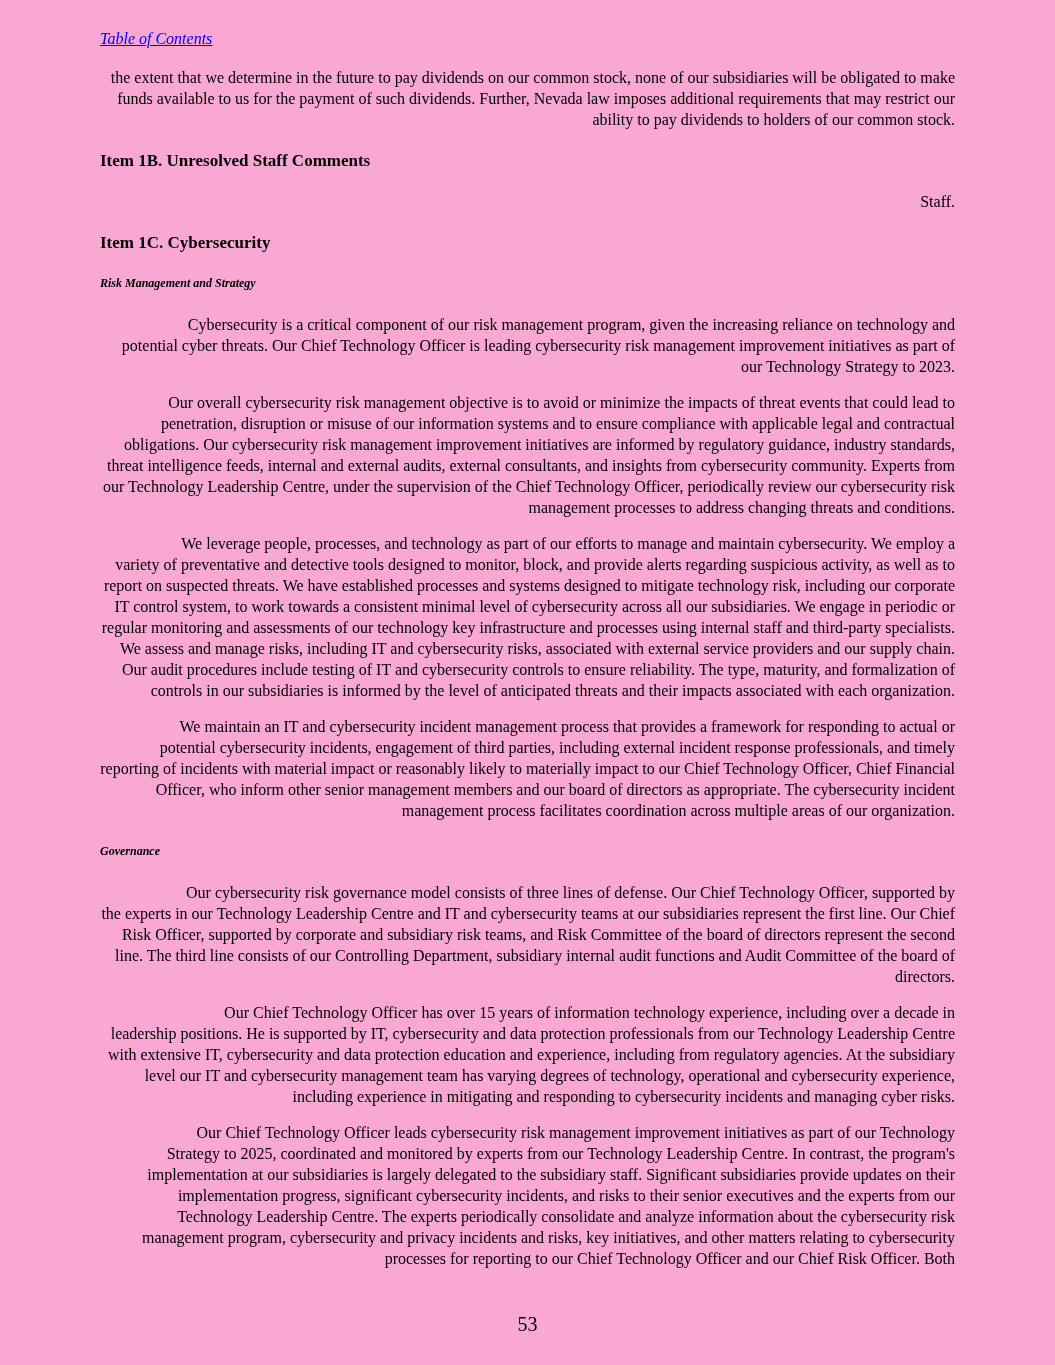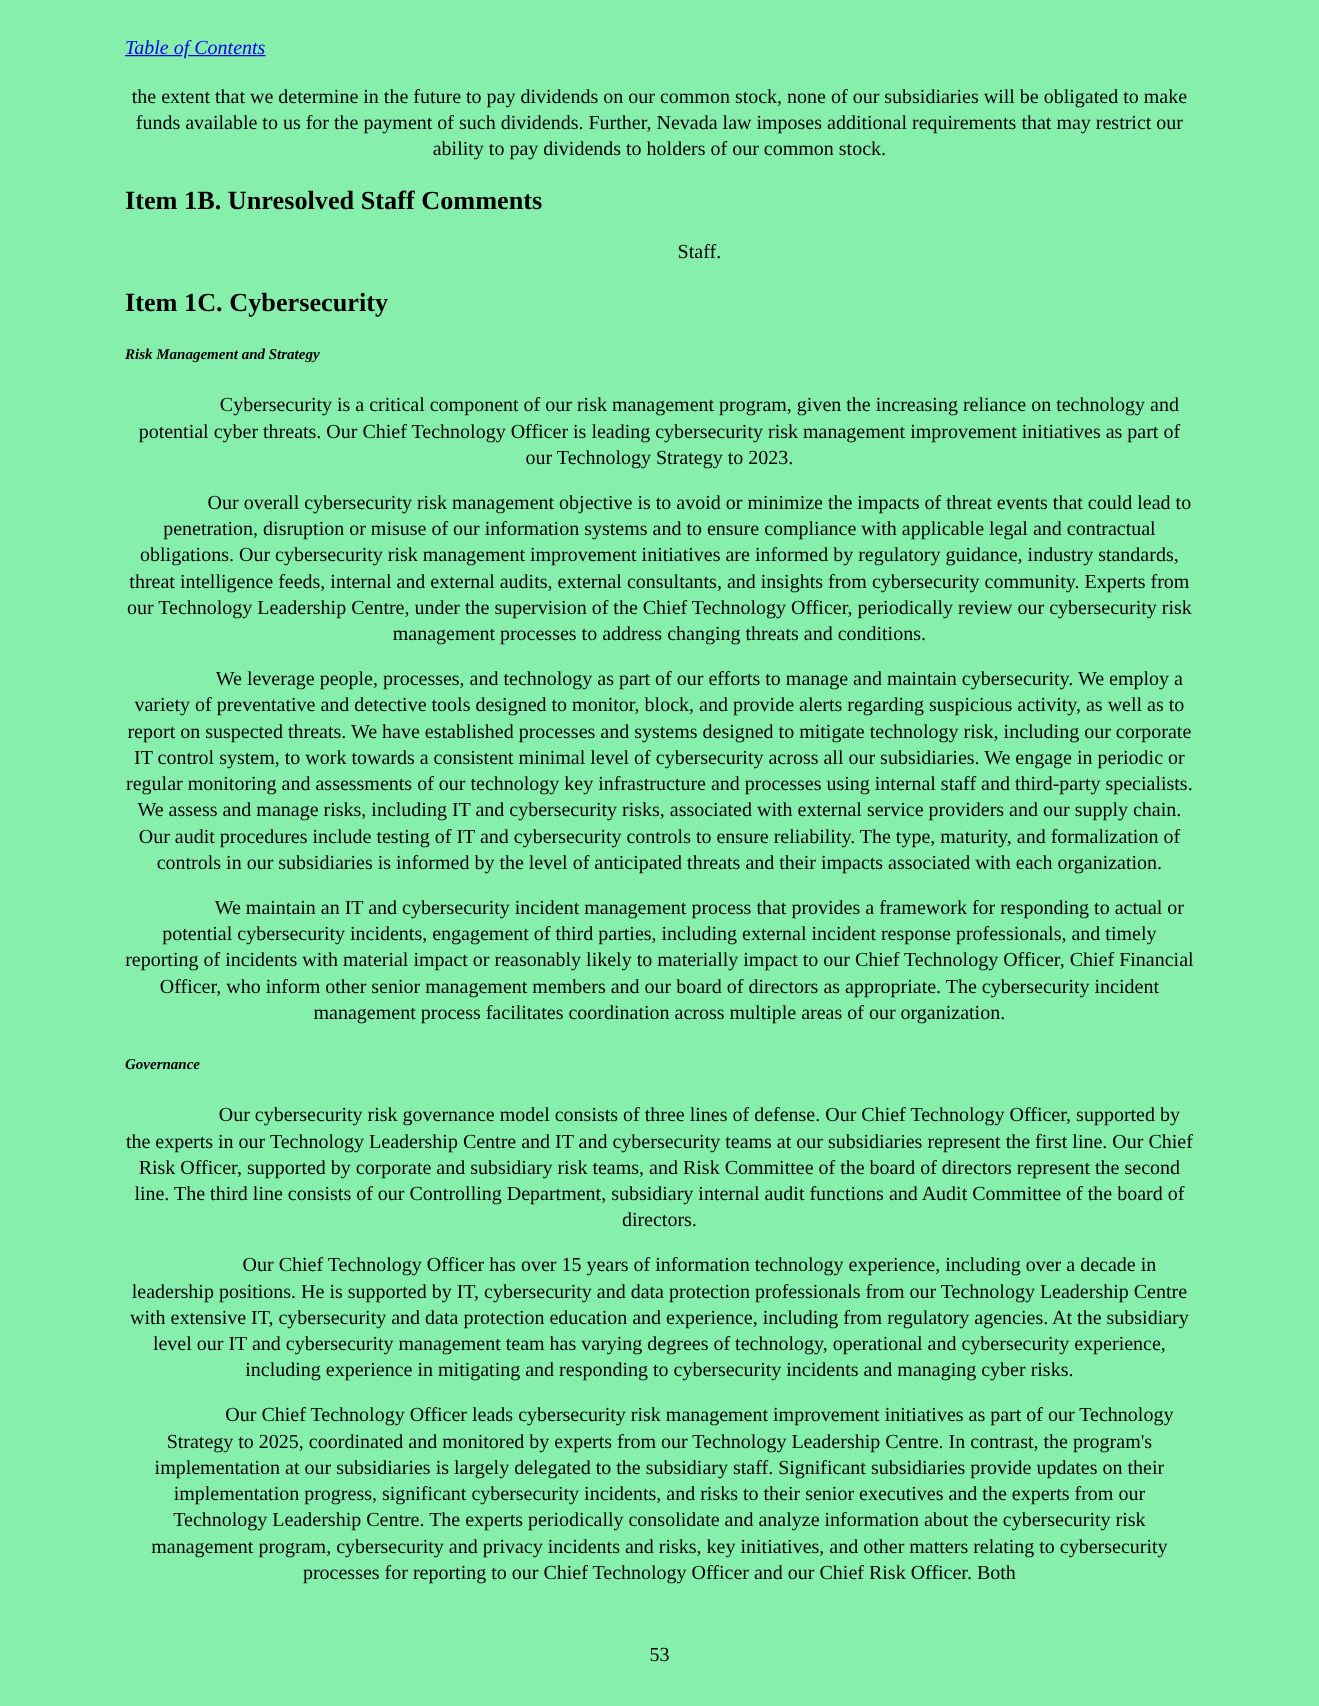--- a/index.html
+++ b/index.html
@@ -5,64 +5,64 @@
   html, body {
     margin: 0;
     padding: 0;
     background: #ffffff;
   }
   .page {
     position: relative;
     width: 1055px;
     height: 1365px;
     box-sizing: border-box;
-    background: #86efac;
+    background: #f9a8d4;
     padding: 28px 100px 12px 100px;
     font-family: "Liberation Serif", serif;
     color: #000000;
     font-size: 16px;
     line-height: 21px;
   }
   .toc-link {
     display: inline-block;
     font-style: italic;
     color: var(--link-color, #0000EE);
     text-decoration: underline;
     margin-bottom: 18px;
     font-size: 16px;
   }
   p.body-text {
     margin: 0 0 15px 0;
-    text-align: center;
+    text-align: right;
   }
   p.indent {
     text-indent: 64px;
   }
   h3.heading-bold {
-    font-size: 21px;
+    font-size: 17px;
     font-weight: bold;
     margin: 20px 0 20px 0;
     line-height: 21px;
   }
   h4.heading-bold-italic {
     font-size: 12px;
     font-weight: bold;
     font-style: italic;
     margin: 20px 0 20px 0;
     line-height: 21px;
   }
   h4.indented {
   }
   .page-number {
     position: absolute;
     bottom: 30px;
     left: 0;
     right: 0;
     text-align: center;
-    font-size: 16px;
+    font-size: 20px;
   }
 </style>
 </head>
 <body>
 
 <div class="page">
 
   <a href="#" class="toc-link">Table of Contents</a>
 
   <p class="body-text">the extent that we determine in the future to pay dividends on our common stock, none of our subsidiaries will be obligated to make funds available to us for the payment of such dividends. Further, Nevada law imposes additional requirements that may restrict our ability to pay dividends to holders of our common stock.</p>

